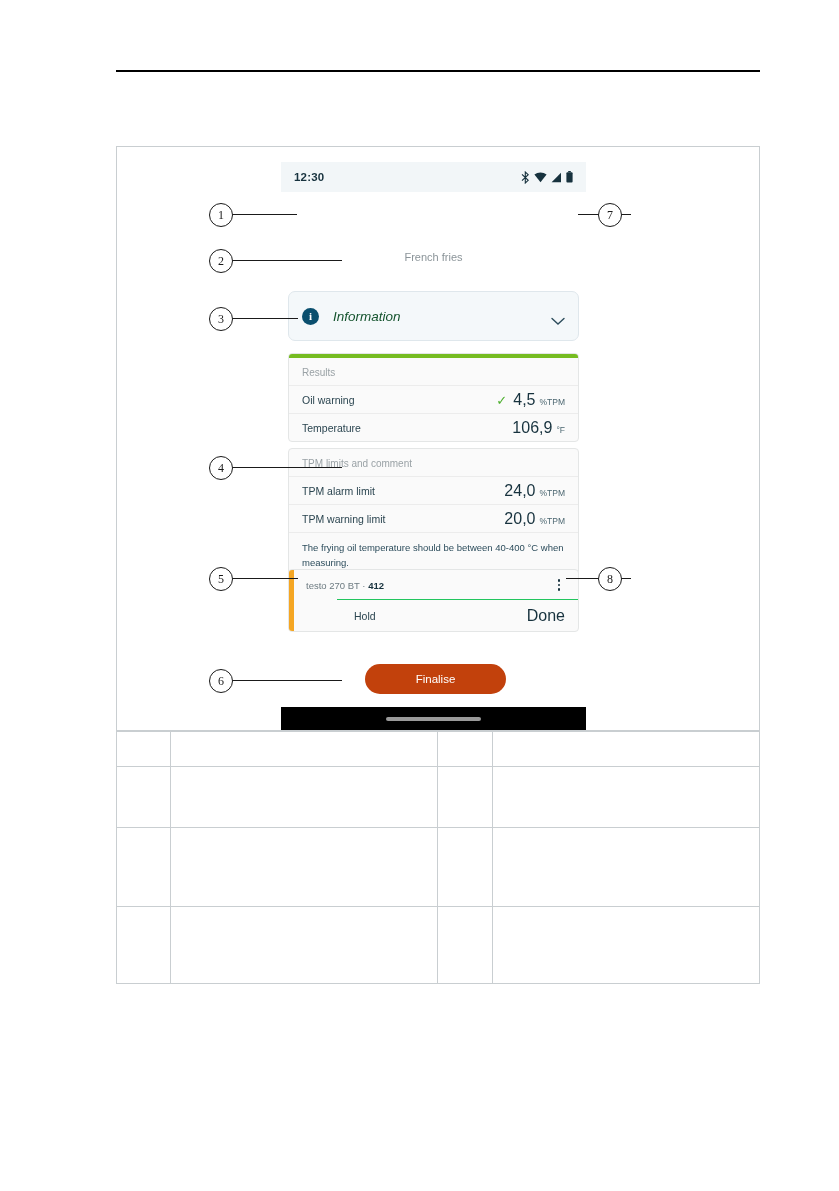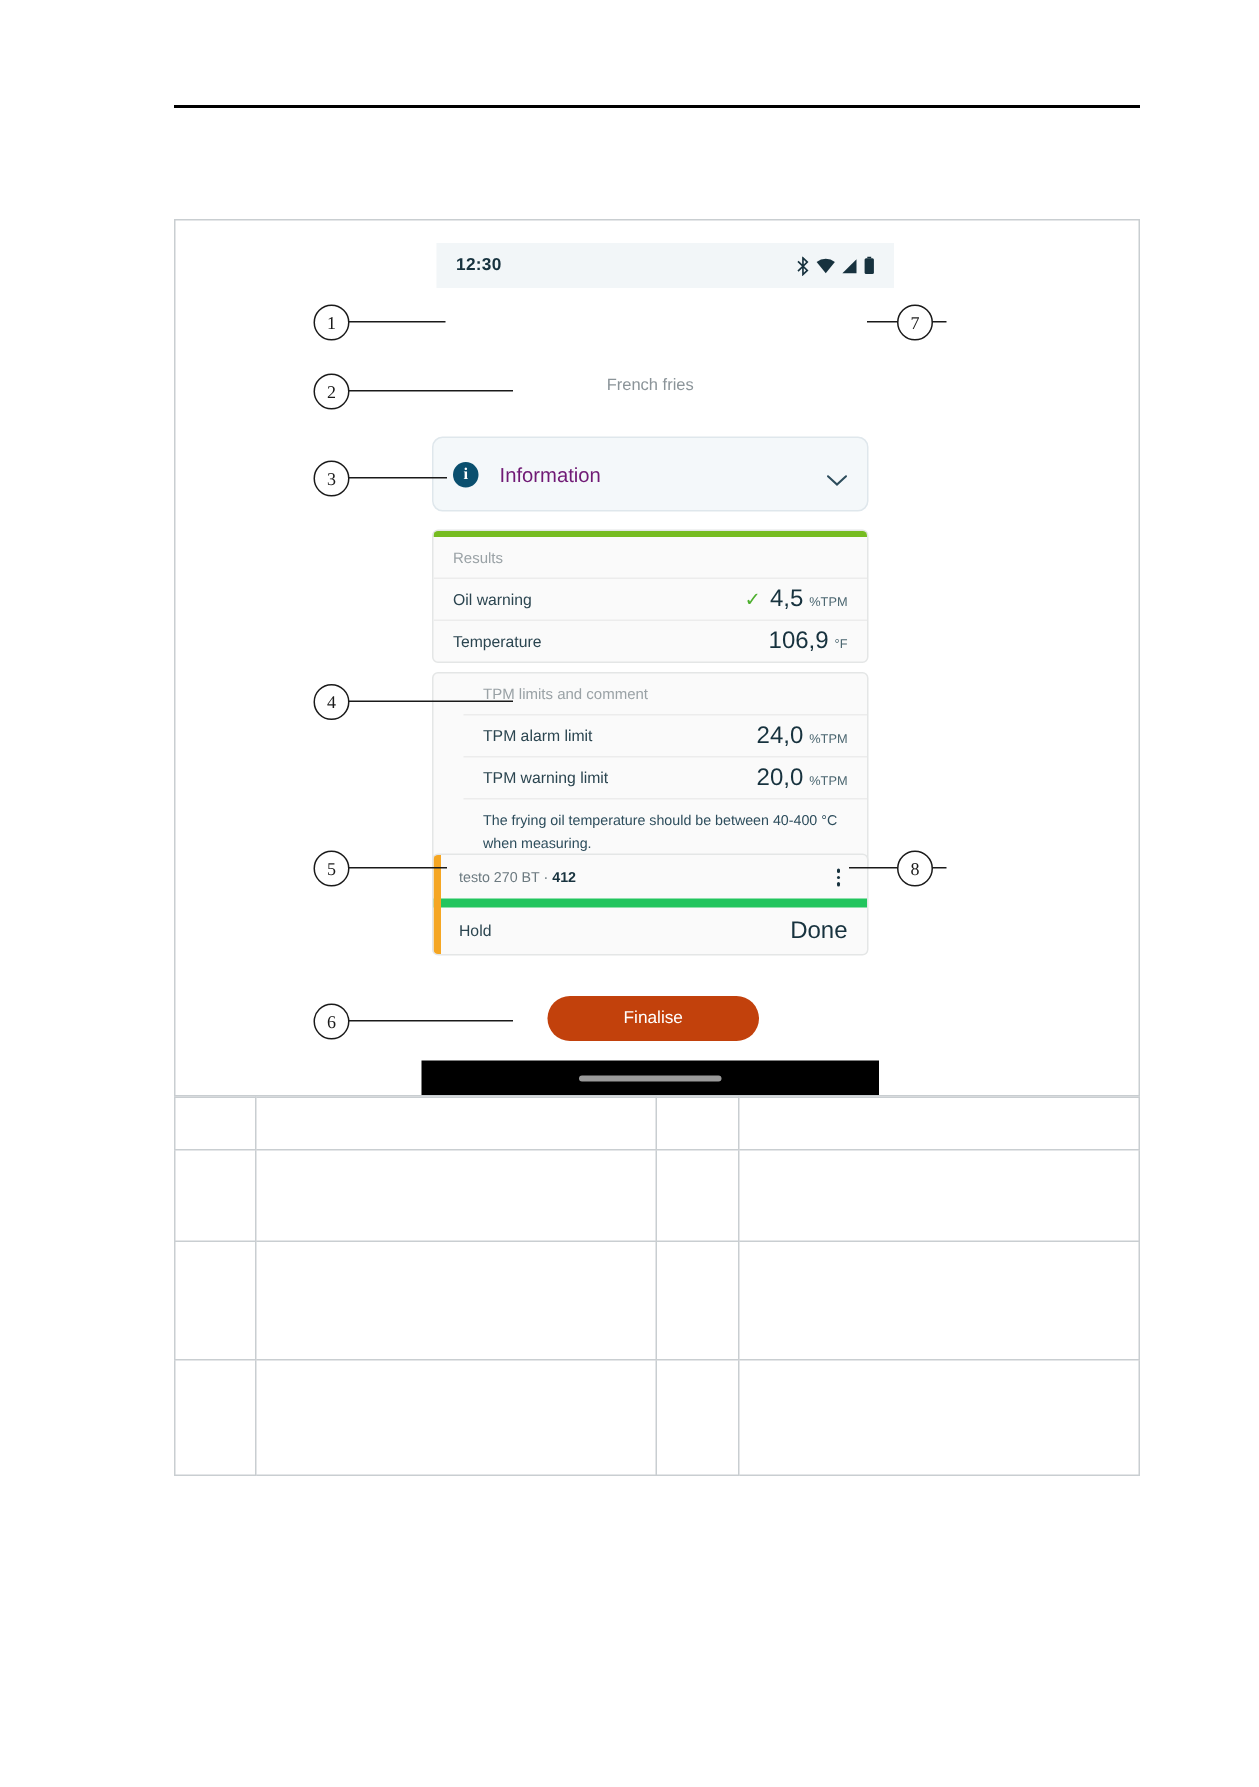--- a/index.html
+++ b/index.html
@@ -43,21 +43,21 @@
     position: absolute;
     left: 281px;
     top: 162px;
     width: 305px;
     height: 568px;
     background: #ffffff;
   }
 
   .status-bar {
     position: absolute;
-    left: 10px;
+    left: 0;
     top: 0;
     width: 305px;
     height: 30px;
     background: #f2f6f8;
     display: flex;
     align-items: center;
     justify-content: space-between;
     padding: 0 13px;
     box-sizing: border-box;
   }
@@ -156,22 +156,23 @@
     font-weight: bold;
     font-family: "Liberation Serif", serif;
     display: flex;
     align-items: center;
     justify-content: center;
     flex: 0 0 auto;
   }
   .info-label {
     margin-left: 14px;
     font-size: 13.5px;
-    color: #701a75;
+    color: #14532d;
     flex: 1 1 auto;
+    font-style: italic;
   }
   .chevron {
     flex: 0 0 auto;
     width: 14px;
     height: 9px;
   }
 
   
   .data-card {
     position: absolute;
@@ -242,21 +243,20 @@
     left: 7px;
     top: 191px;
     width: 291px;
   }
 
   
   #tpm-card {
     left: 7px;
     top: 286px;
     width: 291px;
-    padding-left: 20px;
   }
 
   
   #device-card {
     left: 7px;
     top: 407px;
     width: 291px;
     position: absolute;
   }
   .device-head {
@@ -287,21 +287,22 @@
     height: 2.6px;
     border-radius: 50%;
     background: #17323e;
   }
   .device-row {
     display: flex;
     align-items: center;
     justify-content: space-between;
     padding: 0 13px 0 17px;
     height: 31px;
-    border-top: 6px solid #22c55e;
+    border-top: 1px solid #22c55e;
+    margin-left: 48px;
   }
   .device-row-label {
     font-size: 10.5px;
     color: #2b4550;
   }
   .device-row-value {
     font-size: 16px;
     color: #17323e;
   }
 

